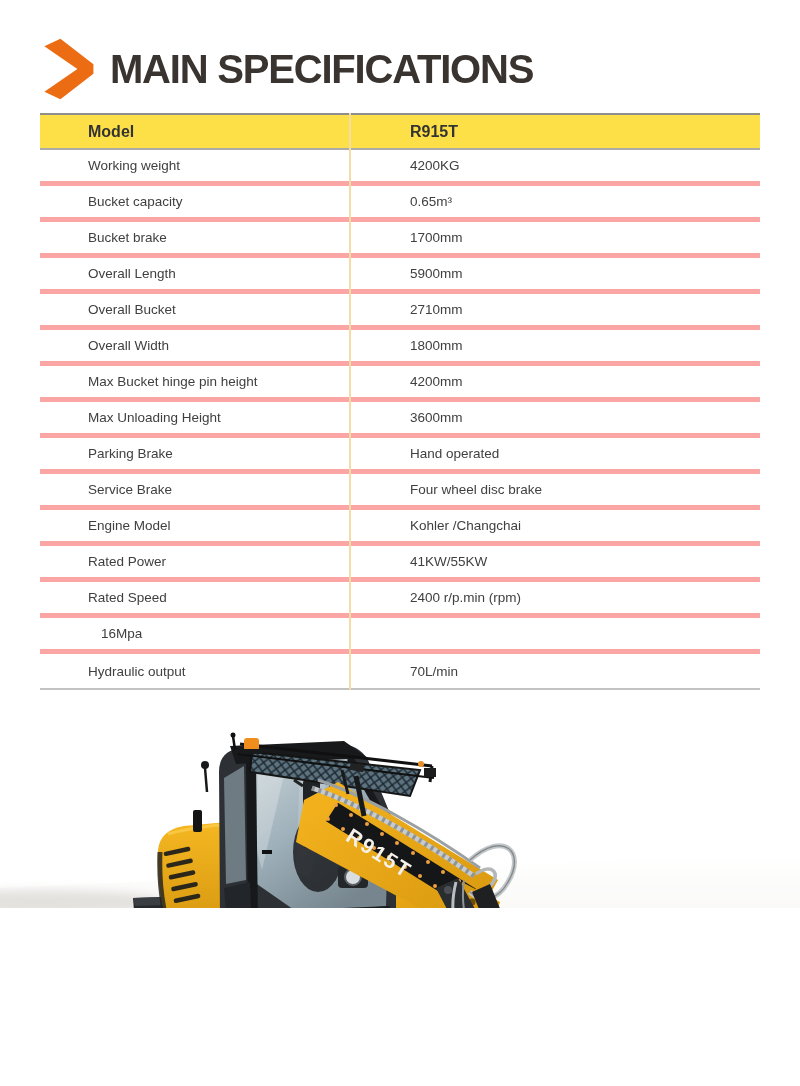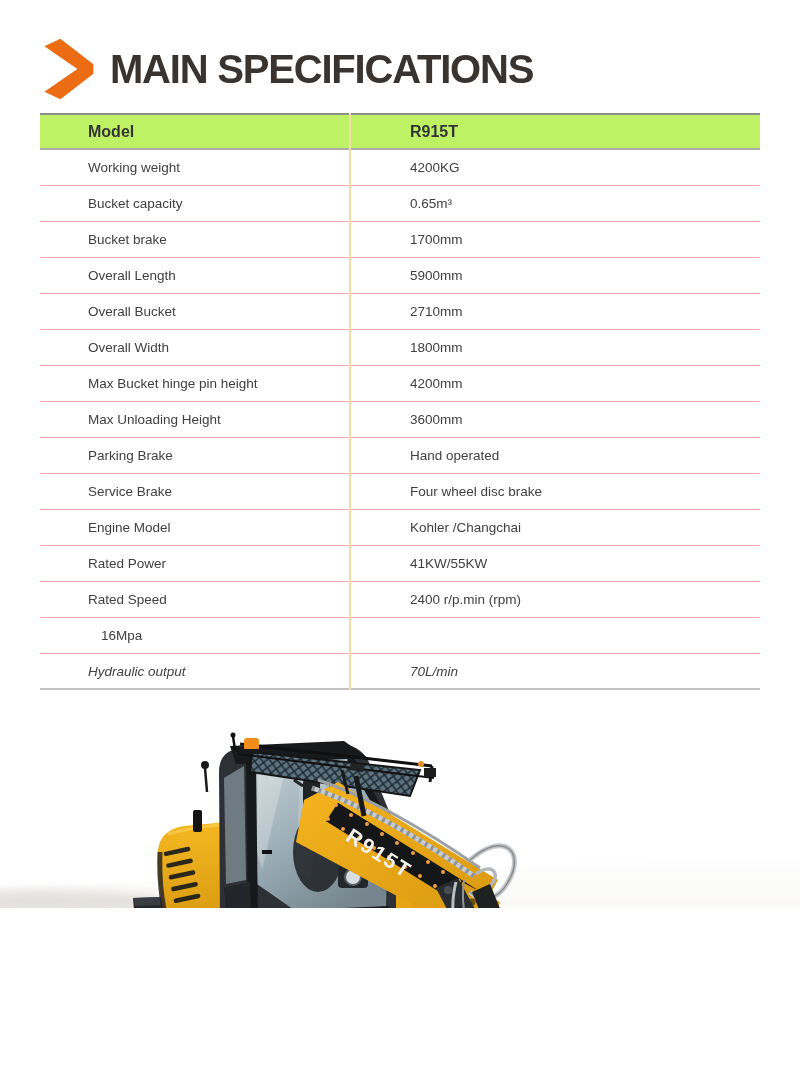--- a/index.html
+++ b/index.html
@@ -7,25 +7,25 @@
   .page{position:relative;width:800px;height:908px;background:#fff;overflow:hidden;}
 
   
   .hdr{position:absolute;left:38px;top:36px;display:flex;align-items:center;gap:14px;}
   .chev{width:58px;height:66px;flex:0 0 auto;}
   .title{font-size:40px;font-weight:bold;color:#3A3430;letter-spacing:-1.2px;white-space:nowrap;}
 
   
   .spec{position:absolute;left:40px;top:113px;width:720px;}
   .thead{display:flex;align-items:center;height:37px;box-sizing:border-box;
-         background:#bef264;border-top:2px solid #8E8E8E;border-bottom:2px solid #ABABAB;
+         background:#fde047;border-top:2px solid #8E8E8E;border-bottom:2px solid #ABABAB;
          font-size:16px;font-weight:bold;color:#333333;}
   .trow{display:flex;align-items:center;height:36px;box-sizing:border-box;
-        border-bottom:1px solid #fca5a5;font-size:13.5px;color:#404040;background:#fff;}
-  .trow:last-child{border-bottom:2px solid #C2C2C2;font-style:italic;}
+        border-bottom:5px solid #fca5a5;font-size:13.5px;color:#404040;background:#fff;}
+  .trow:last-child{border-bottom:2px solid #C2C2C2;}
   .c-label{width:309px;padding-left:48px;box-sizing:border-box;}
   .c-value{flex:1;padding-left:61px;box-sizing:border-box;}
   .vdiv{position:absolute;left:309px;top:0;bottom:0;width:2px;background:#F5DCA6;z-index:2;}
 
   
   .photo{position:absolute;left:0;top:730px;width:800px;height:356px;}
 </style>
 </head>
 <body>
 

